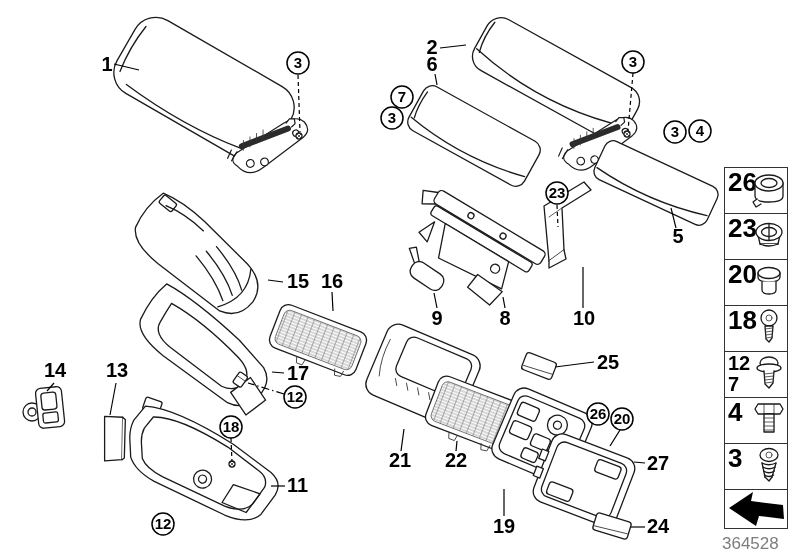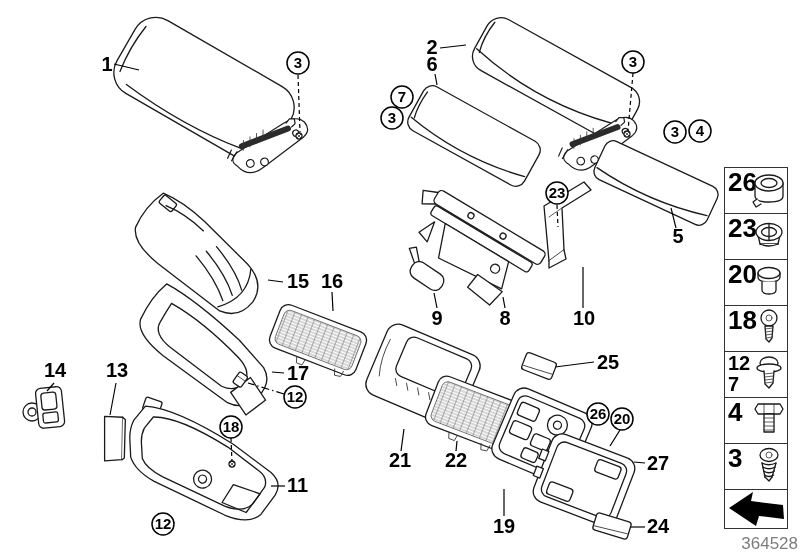--- a/index.html
+++ b/index.html
@@ -16,21 +16,21 @@
   .ddot{stroke-dasharray:8 3 1.5 3}
   .cc{fill:#fff;stroke:#000;stroke-width:1.5}
   .legend{position:absolute;left:724px;top:167px;width:64px;border:1px solid #333;box-sizing:border-box;background:#fff}
   .lrow{position:relative;height:46px;border-bottom:1px solid #333;box-sizing:border-box}
   .lrow.arrow{height:38px;border-bottom:none}
   .lnum{position:absolute;left:3px;top:1px;font-weight:bold;font-size:26px;line-height:1;color:#000}
   .lnum.small{font-size:20px}
   .lnum.second{top:22px}
   .licon{position:absolute;right:1px;top:50%;transform:translateY(-50%)}
   .aicon{position:absolute;left:50%;top:50%;transform:translate(-50%,-50%)}
-  .fignum{position:absolute;left:722px;top:534px;width:76px;text-align:right;font-size:17px;color:#7d7d7d}
+  .fignum{position:absolute;left:722px;top:534px;width:76px;text-align:left;font-size:17px;color:#7d7d7d}
 </style>
 </head>
 <body>
 
 <div id="stage">
 <svg width="800" height="560" viewBox="0 0 800 560">
   <defs>
     <pattern id="grid" width="7" height="6" patternUnits="userSpaceOnUse">
       <path d="M0,1 H7 M0,4 H7" stroke="#888" stroke-width="0.7" fill="none"></path>
       <path d="M3.5,0 V6" stroke="#888" stroke-width="0.7" fill="none"></path>

